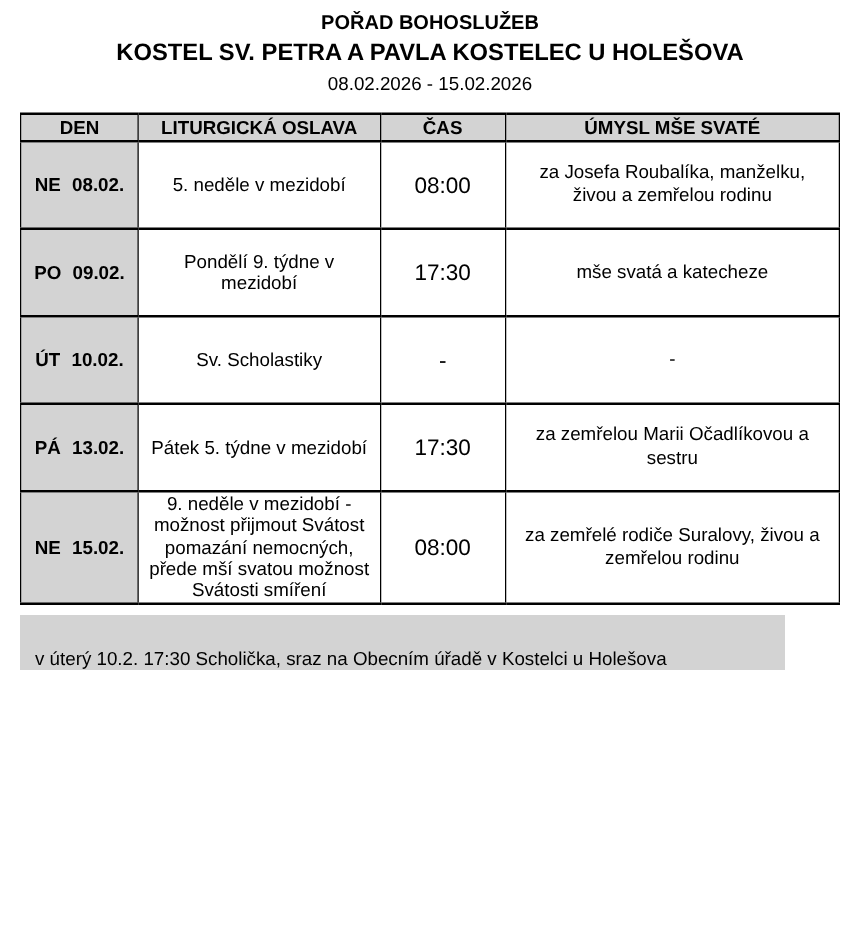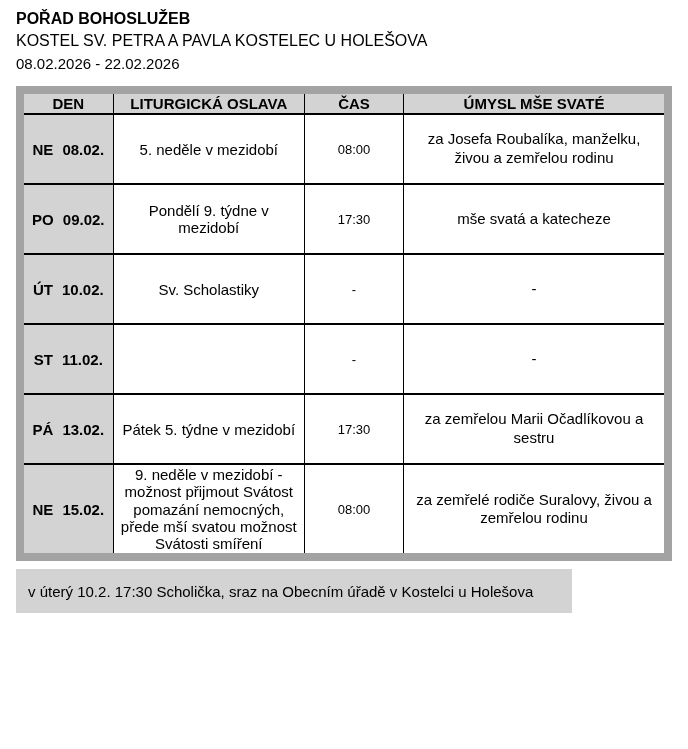--- a/index.html
+++ b/index.html
@@ -11,43 +11,44 @@
     color: #000000;
   }
   .page {
     width: 688px;
     height: 749px;
     box-sizing: border-box;
     padding: 8px 16px 0 16px;
     overflow: hidden;
   }
   .doc-header {
+    text-align: center;
     margin-bottom: 12px;
   }
   .doc-title-1 {
     font-size: 16px;
     font-weight: bold;
     line-height: 1.35;
   }
   .doc-title-2 {
-    font-size: 16px;
-    font-weight: normal;
+    font-size: 19px;
+    font-weight: bold;
     line-height: 1.35;
   }
   .doc-date-range {
     font-size: 15px;
     font-weight: normal;
     line-height: 1.4;
     margin-top: 2px;
   }
   table.schedule {
     border-collapse: collapse;
     table-layout: fixed;
     width: 656px;
-    border: 8px solid #a3a3a3;
+    border: 1px solid #a3a3a3;
     margin-top: 6px;
   }
   table.schedule th,
   table.schedule td {
     border-left: 1px solid #000000;
     border-right: 1px solid #000000;
     border-top: 2px solid #000000;
     border-bottom: 2px solid #000000;
     text-align: center;
     vertical-align: middle;
@@ -78,49 +79,49 @@
     display: flex;
     justify-content: center;
     gap: 9px;
   }
   td.cell-celebration {
     font-size: 15px;
     line-height: 1.15;
     padding: 1px 6px;
   }
   td.cell-time {
-    font-size: 13px;
+    font-size: 18px;
     padding: 1px 2px;
   }
   td.cell-intention {
     font-size: 15px;
     line-height: 1.25;
     padding: 1px 10px;
   }
   .footer-note {
-    width: 556px;
+    width: 612px;
     height: 44px;
     background: #d3d3d3;
     margin-top: 8px;
     display: flex;
-    align-items: center;
+    align-items: flex-end;
     box-sizing: border-box;
     padding-left: 12px;
     font-size: 15px;
   }
 </style>
 </head>
 <body>
 
 <div class="page">
 
   <div class="doc-header">
     <div class="doc-title-1">POŘAD BOHOSLUŽEB</div>
     <div class="doc-title-2">KOSTEL SV. PETRA A PAVLA KOSTELEC U HOLEŠOVA</div>
-    <div class="doc-date-range">08.02.2026 - 22.02.2026</div>
+    <div class="doc-date-range">08.02.2026 - 15.02.2026</div>
   </div>
 
   <table class="schedule">
     <colgroup>
       <col class="col-day">
         <col class="col-celeb">
         <col class="col-time">
         <col class="col-int">
     </colgroup>
     <thead>
@@ -161,31 +162,20 @@
             <span>10.02.</span>
           </span>
         </td>
         <td class="cell-celebration">Sv. Scholastiky</td>
         <td class="cell-time">-</td>
         <td class="cell-intention">-</td>
       </tr>
       <tr class="sched-row">
         <td class="cell-day">
           <span class="day-wrap">
-            <span>ST</span>
-            <span>11.02.</span>
-          </span>
-        </td>
-        <td class="cell-celebration"></td>
-        <td class="cell-time">-</td>
-        <td class="cell-intention">-</td>
-      </tr>
-      <tr class="sched-row">
-        <td class="cell-day">
-          <span class="day-wrap">
             <span>PÁ</span>
             <span>13.02.</span>
           </span>
         </td>
         <td class="cell-celebration">Pátek 5. týdne v mezidobí</td>
         <td class="cell-time">17:30</td>
         <td class="cell-intention">za zemřelou Marii Očadlíkovou a sestru</td>
       </tr>
       <tr class="sched-row-last">
         <td class="cell-day">

